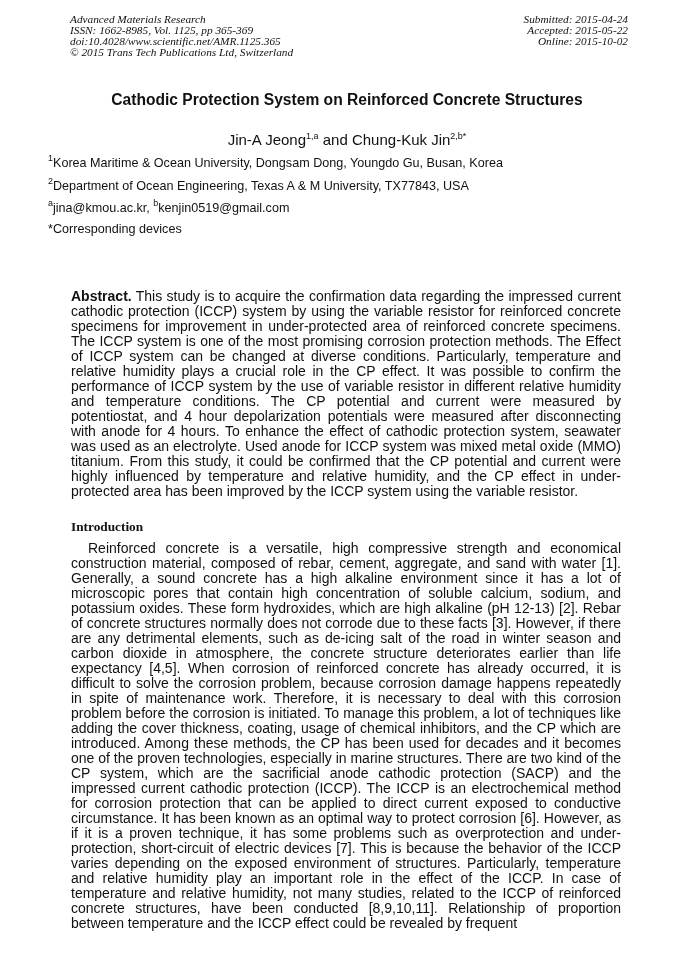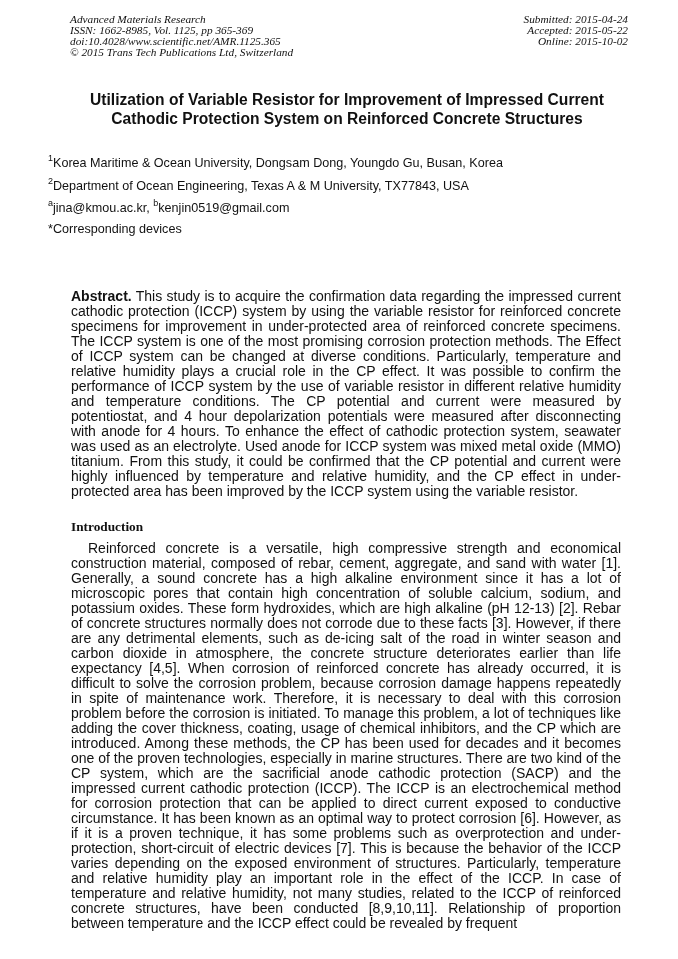--- a/index.html
+++ b/index.html
@@ -36,24 +36,24 @@
     <div>© 2015 Trans Tech Publications Ltd, Switzerland</div>
   </div>
 
   <div class="hdr-right">
     <div>Submitted: 2015-04-24</div>
     <div>Accepted: 2015-05-22</div>
     <div>Online: 2015-10-02</div>
   </div>
 
   <div class="title">
-    <div>Utilization of Variable Resistor for Improvement of Impressed Current</div>
     <div>Cathodic Protection System on Reinforced Concrete Structures</div>
   </div>
 
+  <div class="authors"><span>Jin-A Jeong</span><sup>1,a</sup><span style="white-space:pre"> and </span><span>Chung-Kuk Jin</span><sup>2,b*</sup></div>
 
   <div class="affil" style="top:155px;"><sup>1</sup><span>Korea Maritime &amp; Ocean University, Dongsam Dong, Youngdo Gu, Busan, Korea</span></div>
   <div class="affil" style="top:178px;"><sup>2</sup><span>Department of Ocean Engineering, Texas A &amp; M University, TX77843, USA</span></div>
   <div class="affil" style="top:200px;"><sup>a</sup><span>jina@kmou.ac.kr, </span><sup>b</sup><span>kenjin0519@gmail.com</span></div>
   <div class="affil" style="top:221px;">*Corresponding devices</div>
 
 
   <div class="body-text abstract"><b>Abstract.</b><span> This study is to acquire the confirmation data regarding the impressed current cathodic protection (ICCP) system by using the variable resistor for reinforced concrete specimens for improvement in under-protected area of reinforced concrete specimens. The ICCP system is one of the most promising corrosion protection methods. The Effect of ICCP system can be changed at diverse conditions. Particularly, temperature and relative humidity plays a crucial role in the CP effect. It was possible to confirm the performance of ICCP system by the use of variable resistor in different relative humidity and temperature conditions. The CP potential and current were measured by potentiostat, and 4 hour depolarization potentials were measured after disconnecting with anode for 4 hours. To enhance the effect of cathodic protection system, seawater was used as an electrolyte. Used anode for ICCP system was mixed metal oxide (MMO) titanium. From this study, it could be confirmed that the CP potential and current were highly influenced by temperature and relative humidity, and the CP effect in under-protected area has been improved by the ICCP system using the variable resistor.</span></div>
 
   <div class="section-head">Introduction</div>

